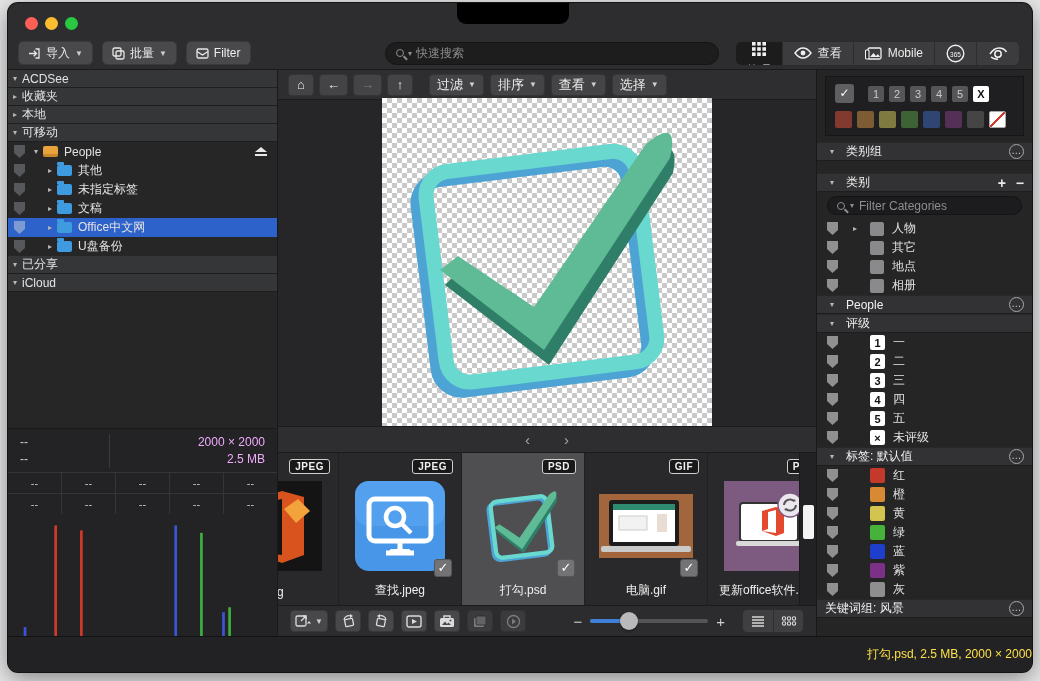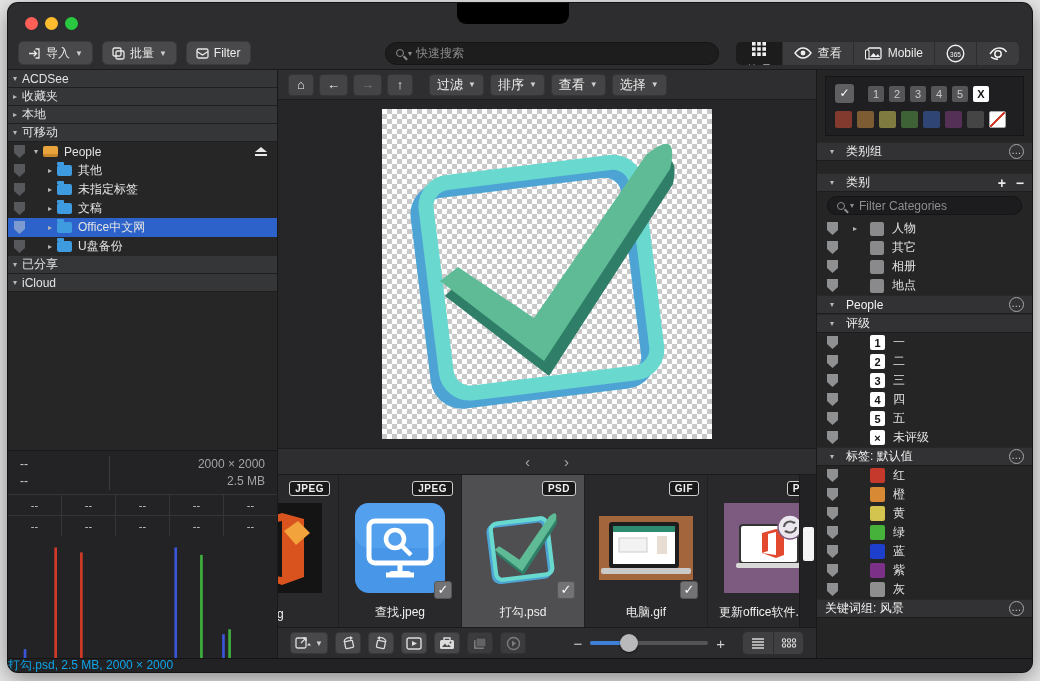--- a/index.html
+++ b/index.html
@@ -27,43 +27,43 @@
     background:#3c3c3e; border:1px solid #2c2c2e; border-radius:6px; overflow:hidden; }
   .mode { height:100%; display:flex; align-items:center; gap:6px; padding:0 11px;
     border-right:1px solid #2c2c2e; color:#ececec; }
   .mode.active { background:#1c1c1d;flex-direction:column; }
   .mode:last-child { border-right:none; }
   
   .content { flex:1; display:flex; min-height:0; }
   .left  { width:270px; background:#262627; border-right:1px solid #191919; display:flex; flex-direction:column; }
   .center{ flex:1; min-width:0; display:flex; flex-direction:column; background:#2a2a2c; }
   .right { width:216px; background:#252526; border-left:1px solid #191919; display:flex; flex-direction:column; overflow:hidden; }
-  .statusbar { height:14px; background:#222224; border-top:1px solid #141414;
-    display:flex; align-items:center; justify-content:flex-start; color:#0ea5e9; flex:0 0 auto; }
+  .statusbar { height:36px; background:#222224; border-top:1px solid #141414;
+    display:flex; align-items:center; justify-content:flex-end; color:#fde047; flex:0 0 auto; }
   
   .tree { flex:1; overflow:hidden; }
   .trow { height:19px; display:flex; align-items:center; position:relative; color:#e3e3e3; }
   .trow.hdr { background:#343638; border-bottom:1px solid #1f1f20; height:18px; }
   .trow.sel { background:#2c62c9; }
   .chev { width:14px; font-size:8px; color:#b7b7b7; text-align:center; flex:0 0 auto; }
   .shield { width:11px; height:13px; background:#56585b; margin:0 4px 0 6px; flex:0 0 auto;
     clip-path:polygon(0 0,100% 0,100% 62%,50% 100%,0 62%); }
   .trow.sel .shield { background:#7d9bd0; }
   .folder { width:15px; height:11px; background:#3f9be0; border-radius:2px; position:relative; flex:0 0 auto; margin-right:6px; }
   .folder::before { content:""; position:absolute; top:-3px; left:0; width:7px; height:3px; background:#3f9be0; border-radius:1px 1px 0 0; }
   .drive { width:15px; height:11px; background:#e8a33d; border-radius:2px; border-bottom:3px solid #c9882b; flex:0 0 auto; margin-right:6px; }
   .msync { width:13px; height:13px; border-radius:50%; background:#d43a2a; border:2px dotted #fff; flex:0 0 auto; margin-right:6px; }
   .eject { margin-left:auto; margin-right:10px; width:12px; flex:0 0 auto; }
   .eject i { display:block; width:0; height:0; border-left:6px solid transparent; border-right:6px solid transparent; border-bottom:5px solid #e8e8e8; }
   .eject b { display:block; width:12px; height:2px; background:#e8e8e8; margin-top:2px; }
   
   .info { height:208px; border-top:1px solid #191919; background:#232325; display:flex; flex-direction:column; }
   .info-top { display:flex; padding:5px 12px 4px; }
   .info-l { width:90px; color:#cfcfcf; line-height:17px; border-right:1px solid #3a3a3c; }
-  .info-r { flex:1; text-align:right; color:#a3a3a3; line-height:17px; }
+  .info-r { flex:1; text-align:right; color:#f0abfc; line-height:17px; }
   .cellrow { display:flex; border-top:1px solid #353537; }
   .cell { flex:1; text-align:center; color:#c9c9c9; font-size:11px; padding:4px 0; border-left:1px solid #353537; }
   .cell:first-child { border-left:none; }
   .histo { flex:1; margin:4px 12px 8px; }
   .histo svg { width:100%; height:100%; }
   
   .navbar { height:30px; background:#2e2e30; border-bottom:1px solid #1b1b1b;
     display:flex; align-items:center; padding:0 10px; gap:5px; flex:0 0 auto; }
   .nbtn { min-width:26px; height:22px; background:#444446; border:1px solid #353537; border-radius:4px;
     display:flex; align-items:center; justify-content:center; gap:5px; padding:0 7px; color:#ececec; font-size:13px; }
@@ -643,27 +643,27 @@
           <div class="rrow">
             <span class="shield"></span>
             <span class="chev"></span>
             <span class="rsw"></span>
             <span>其它</span>
           </div>
           <div class="rrow">
             <span class="shield"></span>
             <span class="chev"></span>
             <span class="rsw"></span>
-            <span>相册</span>
+            <span>地点</span>
           </div>
           <div class="rrow">
             <span class="shield"></span>
             <span class="chev"></span>
             <span class="rsw"></span>
-            <span>地点</span>
+            <span>相册</span>
           </div>
         </div>
 
       <div class="sec">
         <span class="chev">▾</span>
         <span>People</span>
         <span class="menu">…</span>
       </div>
 
       <div class="sec">

